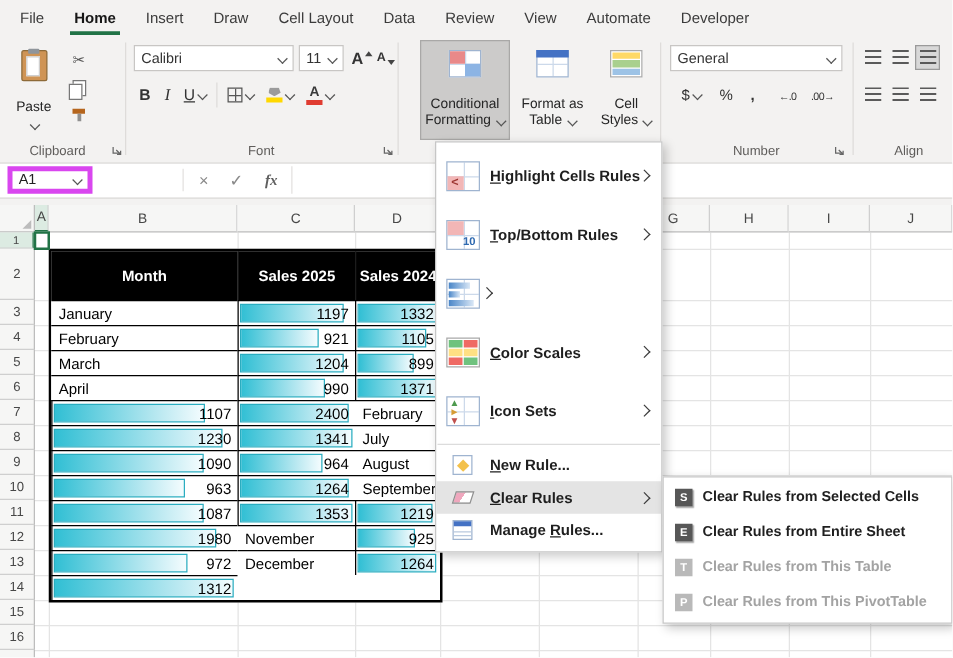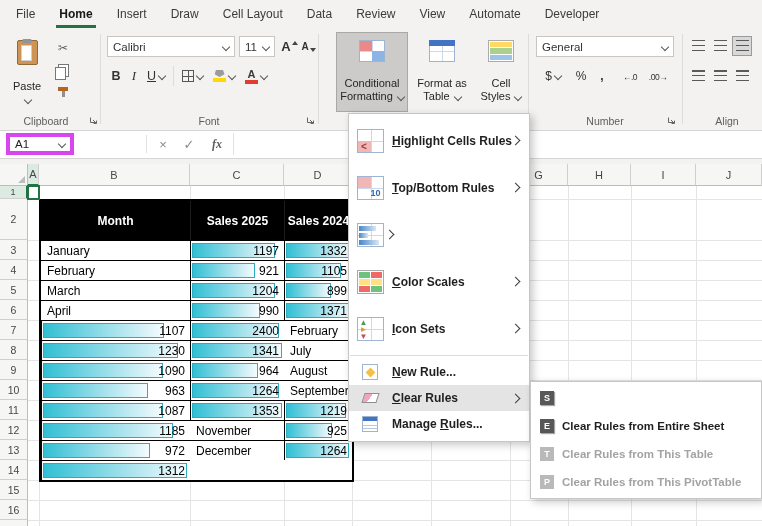--- a/index.html
+++ b/index.html
@@ -399,21 +399,21 @@
         <div class="tc c3">
           <div class="dbar" style="width: 97%;"></div>
           <div class="dnum">1353</div>
         </div>
         <div class="tc c2">
           <div class="dbar" style="width: 90%;"></div>
           <div class="dnum">1219</div>
         </div>
         <div class="tc c3">
           <div class="dbar" style="width: 88%;"></div>
-          <div class="dnum">1185</div>
+          <div class="dnum">1980</div>
         </div>
         <div class="tc t-month c1">November</div>
         <div class="tc c2">
           <div class="dbar" style="width: 69%;"></div>
           <div class="dnum">925</div>
         </div>
         <div class="tc c3">
           <div class="dbar" style="width: 72%;"></div>
           <div class="dnum">972</div>
         </div>
@@ -557,20 +557,21 @@
         <span class="icwrap">
           <span class="ic-small ic-manage"></span>
         </span>
         <span class="mlabel">Manage <span class="k">R</span>ules...</span>
       </div>
     </div>
 
   <div class="cfsub">
       <div class="sitem">
         <span class="keytip">S</span>
+        <span class="slabel">Clear Rules from Selected Cells</span>
       </div>
       <div class="sitem">
         <span class="keytip">E</span>
         <span class="slabel">Clear Rules from Entire Sheet</span>
       </div>
       <div class="sitem disabled">
         <span class="keytip">T</span>
         <span class="slabel">Clear Rules from This Table</span>
       </div>
       <div class="sitem disabled">

